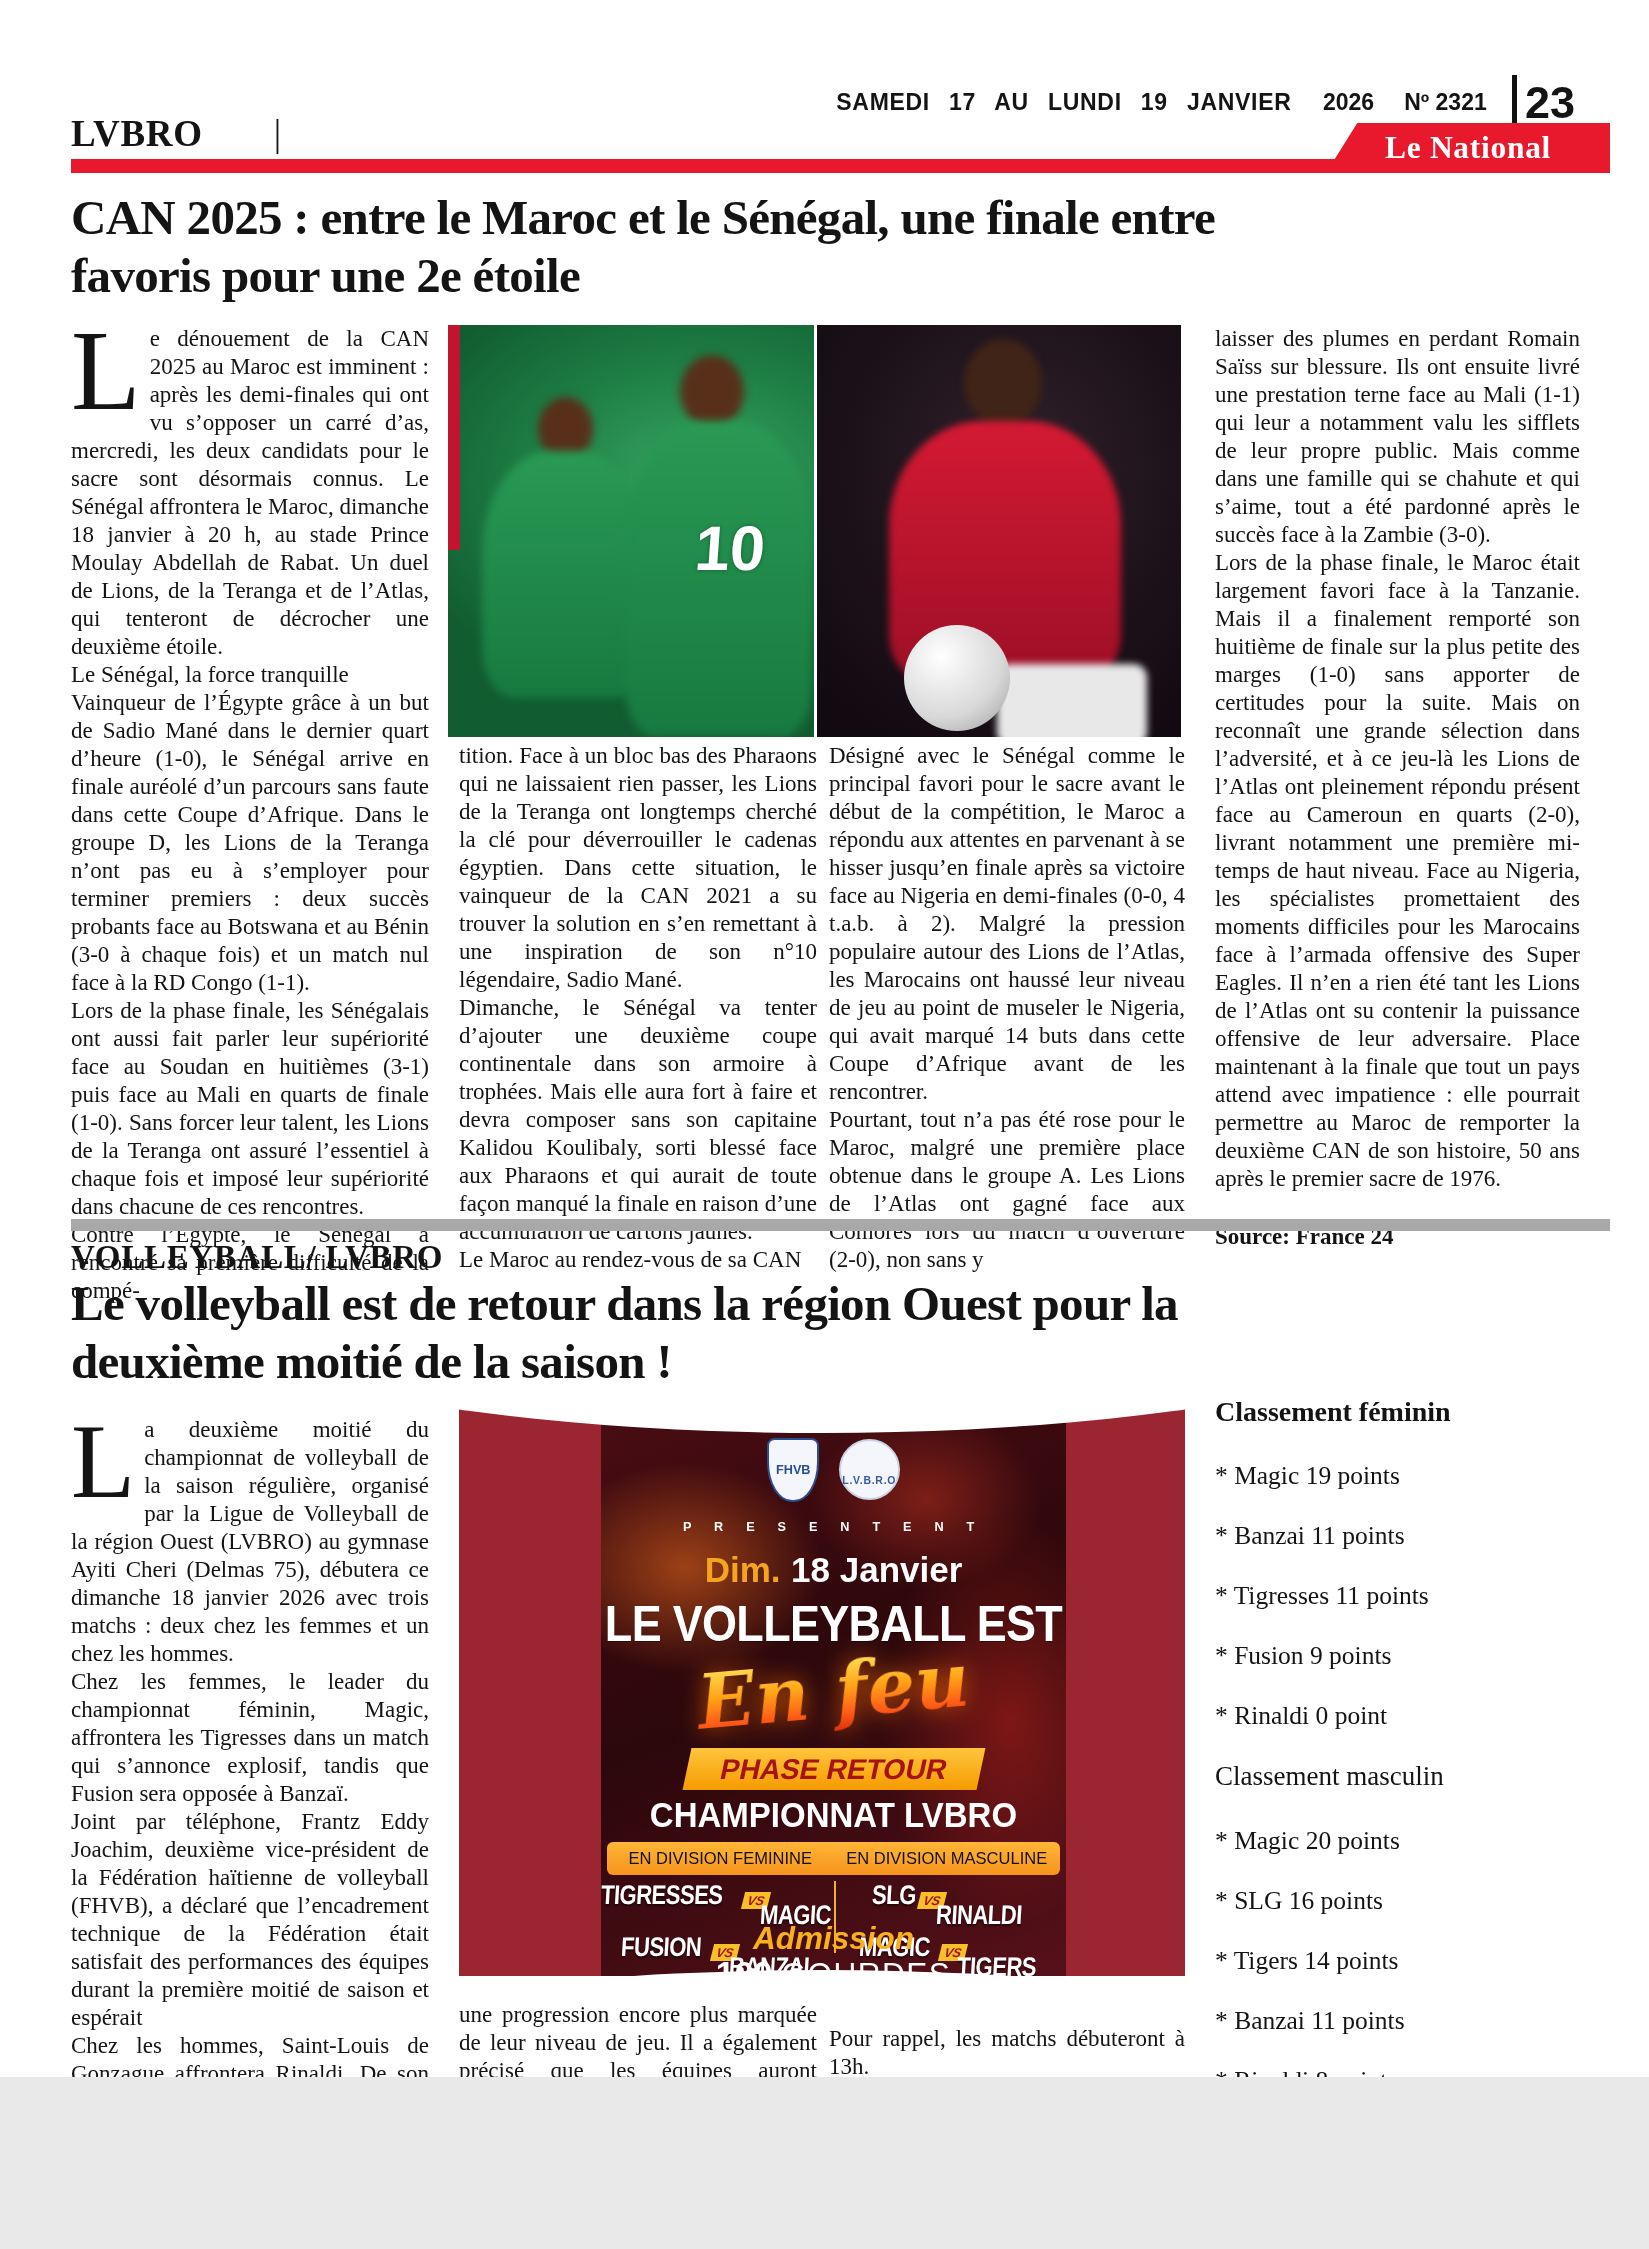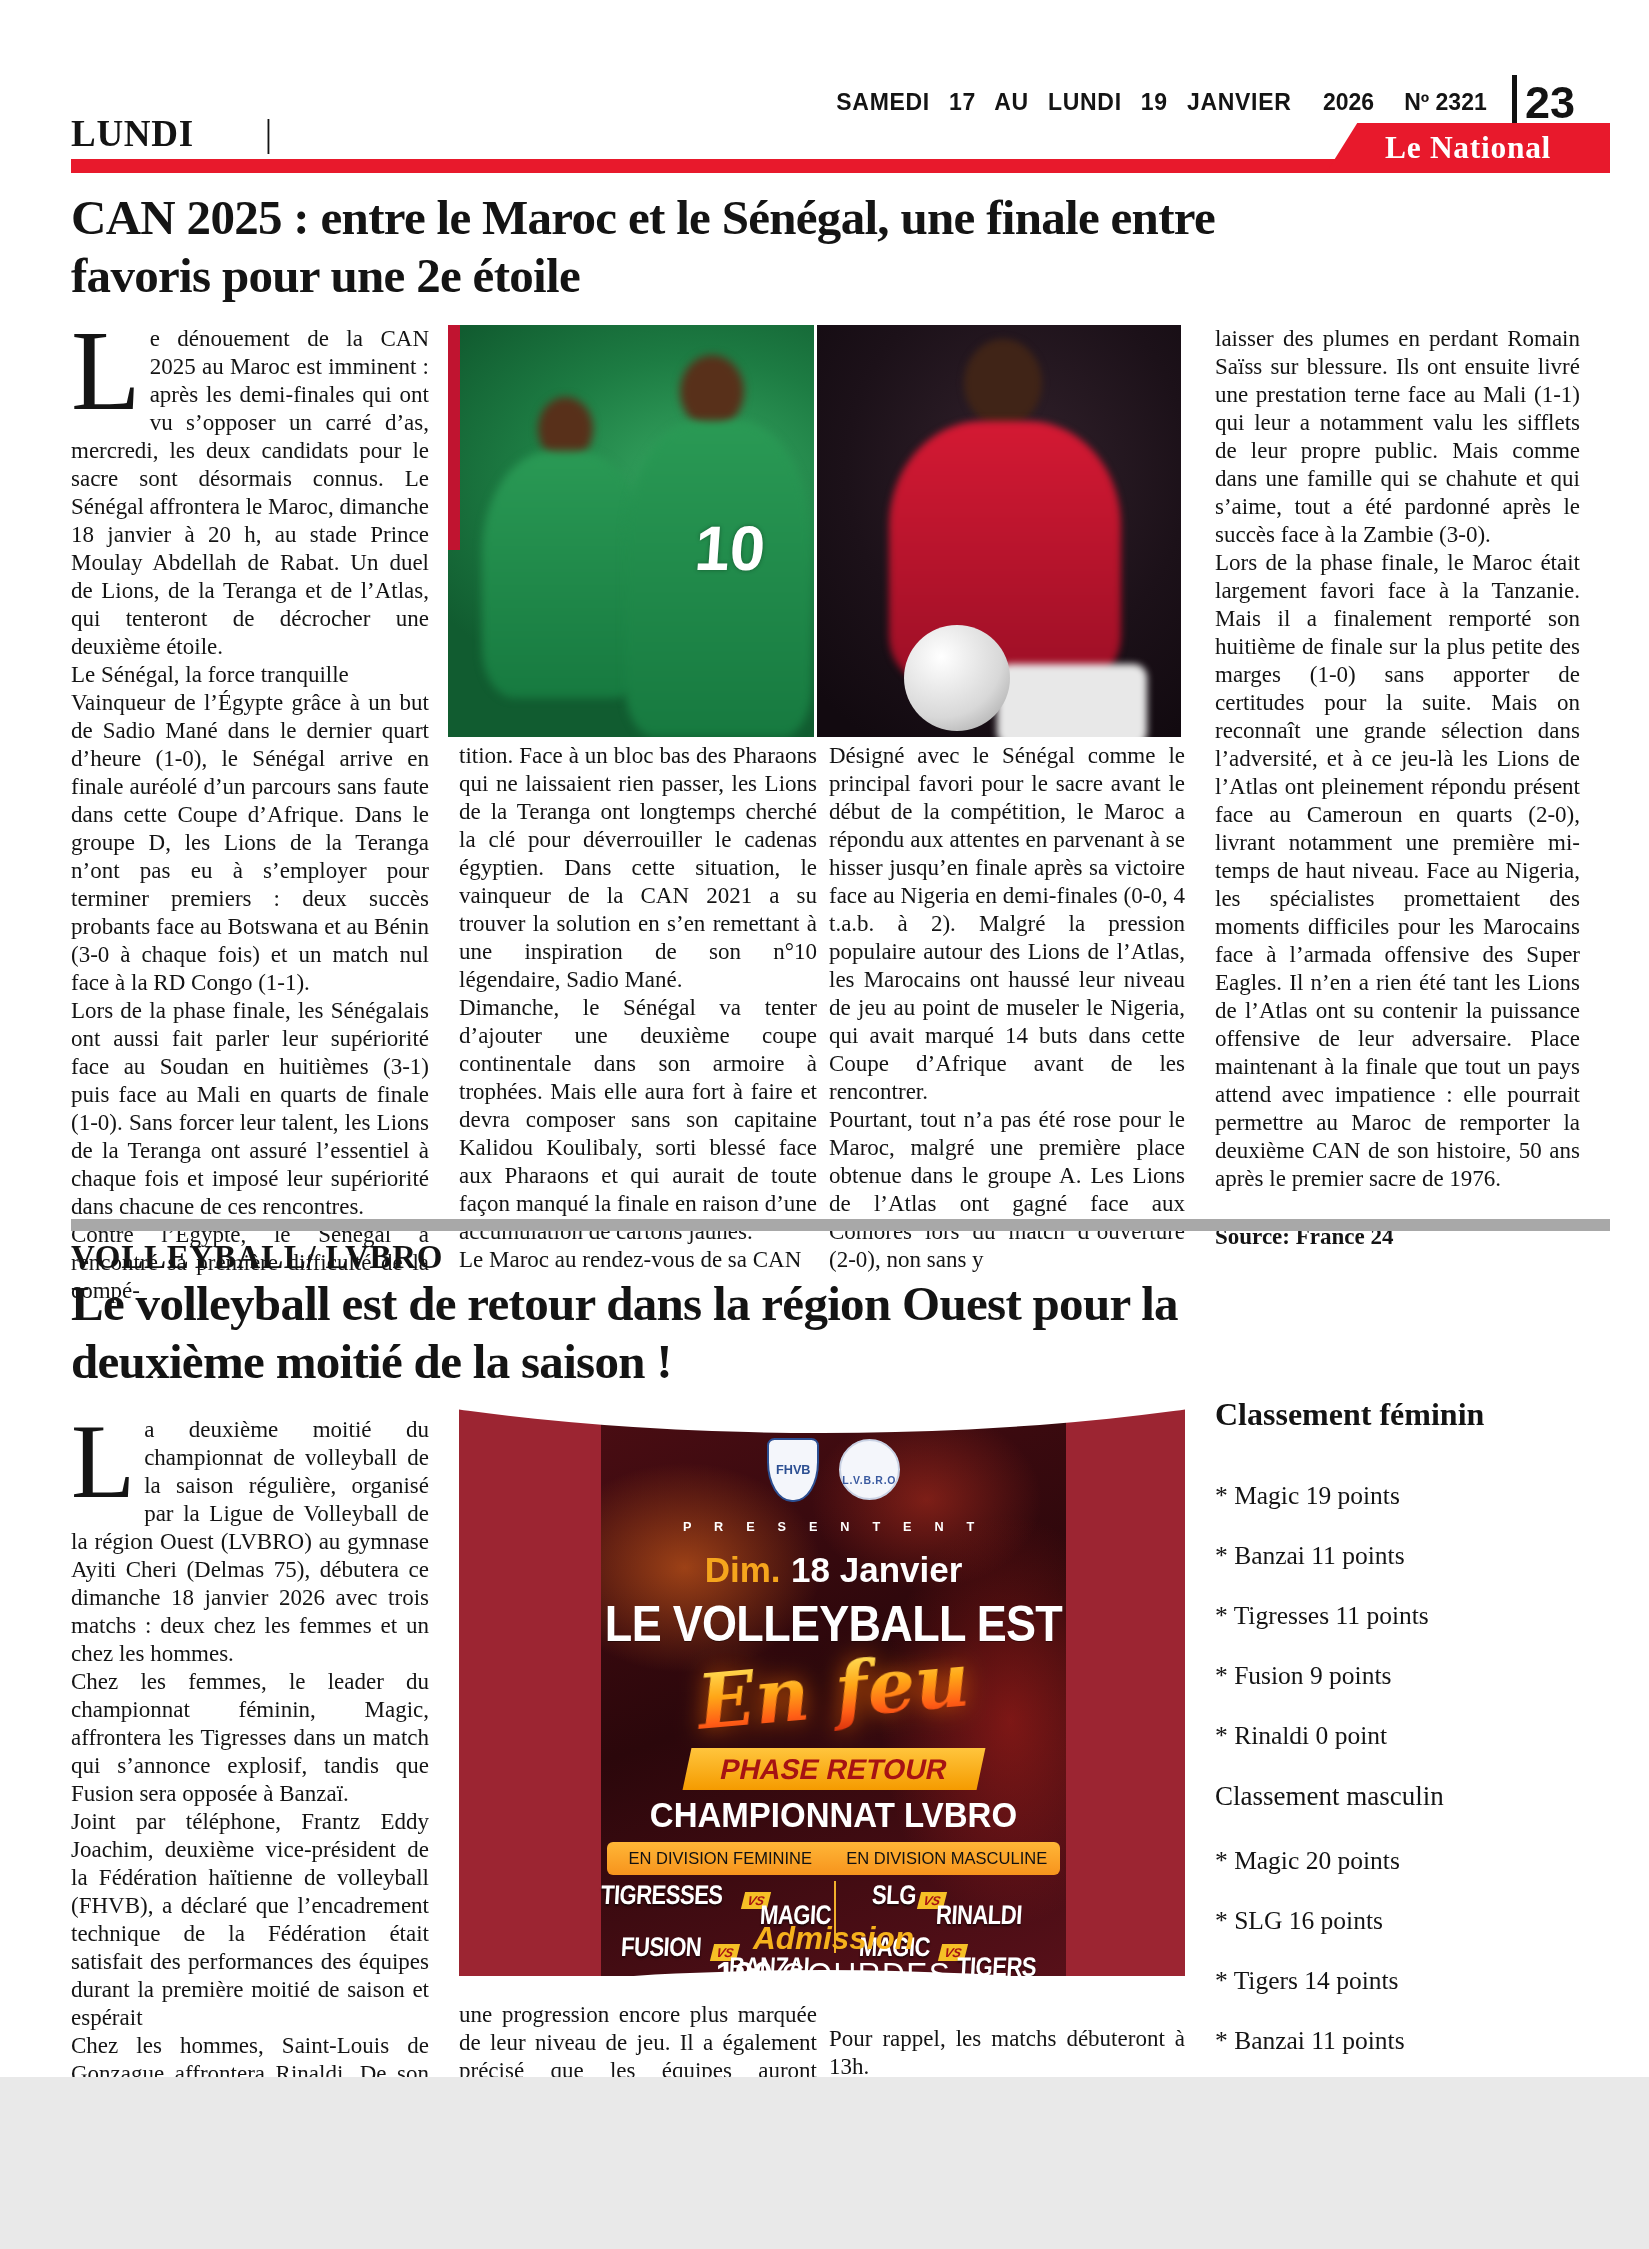--- a/index.html
+++ b/index.html
@@ -115,40 +115,40 @@
   .team.b{margin-top:19.5px;margin-left:-9px;}
   .vs-chip{display:inline-block;background:#f6c026;color:#a61313;font-style:italic;font-weight:700;
      font-size:12.7px;padding:1.5px 4.5px;transform:skewX(-14deg);margin-top:12px;margin-left:-6px;}
   .admission{position:absolute;top:514px;left:0;width:100%;text-align:center;z-index:2;}
   .admission .lab{color:#f6b11c;font-weight:700;font-style:italic;font-size:31.5px;line-height:31.5px;}
   .admission .price{color:#fff;font-weight:700;font-size:34px;line-height:36px;margin-right:9px;}
   .admission .cur{color:#fff;font-weight:400;font-size:31.5px;letter-spacing:1.5px;}
 
   
   .standings{top:1396px;left:1215px;width:375px;font-size:25.5px;}
-  .standings .title{font-weight:700;font-size:32px;margin-bottom:48px;}
+  .standings .title{font-weight:700;font-size:28px;margin-bottom:33px;}
   .standings .title2{font-size:27px;margin:7.5px 0 34px 0;}
   .rank-item{margin-bottom:30px;}
   .byline{font-weight:700;font-size:26px;margin-top:9px;}
 </style>
 </head>
 <body>
 
 <div class="page">
 
   <div class="abs dateline">
     <span class="d">SAMEDI 17 AU LUNDI 19 JANVIER</span>
     <span class="y">2026</span>
     <span class="iss">Nº 2321</span>
     <span class="pbar"></span>
     <span class="pnum">23</span>
   </div>
 
   <div class="abs section-label">
-    <span>LUNDI</span><span class="sep">|</span>
+    <span>LVBRO</span><span class="sep">|</span>
   </div>
 
   <div class="abs redbar"></div>
   <div class="abs brand-banner">
     <span>Le National</span>
   </div>
 
   <div class="abs can-headline">
     <div>CAN 2025 : entre le Maroc et le Sénégal, une finale entre</div>
     <div>favoris pour une 2e étoile</div>

